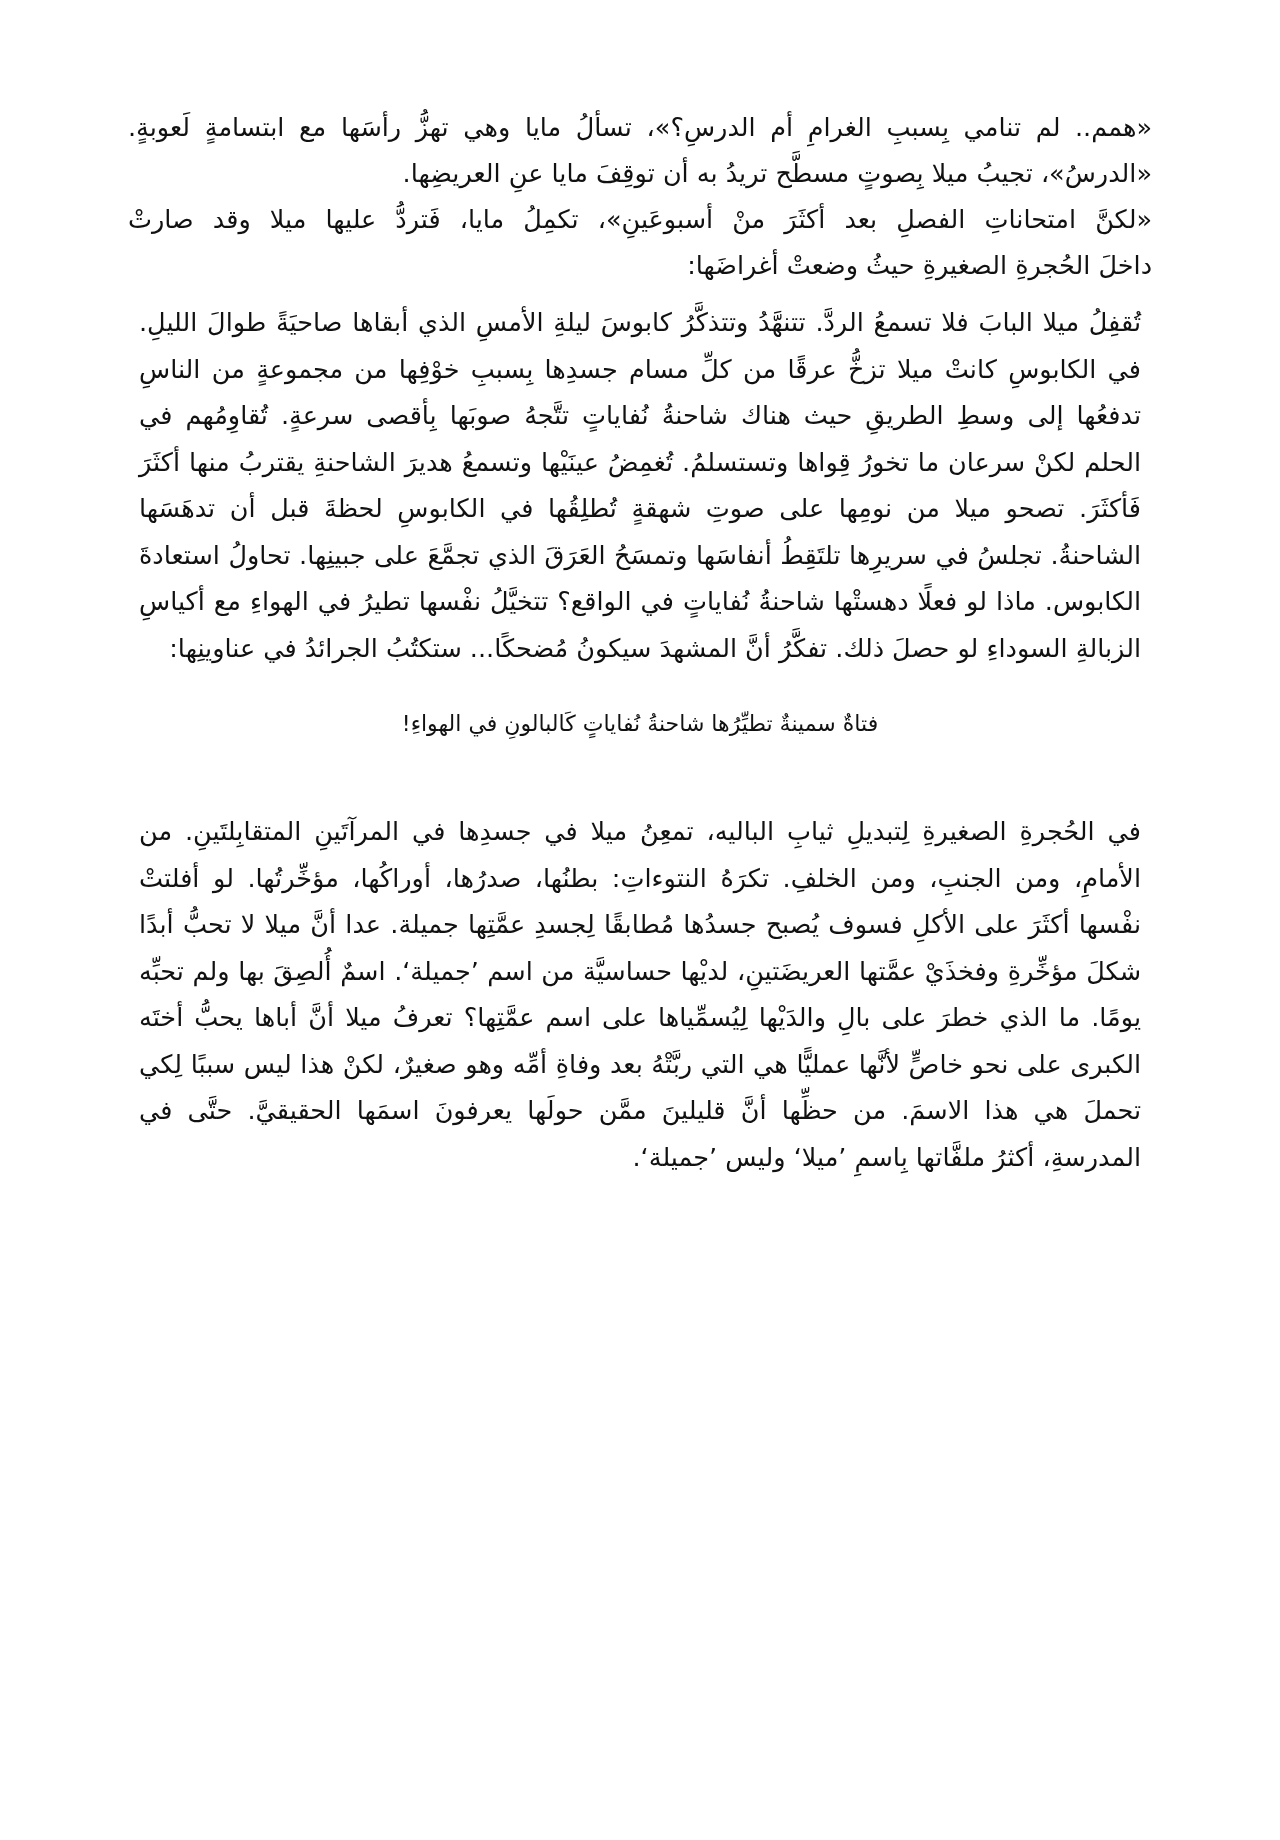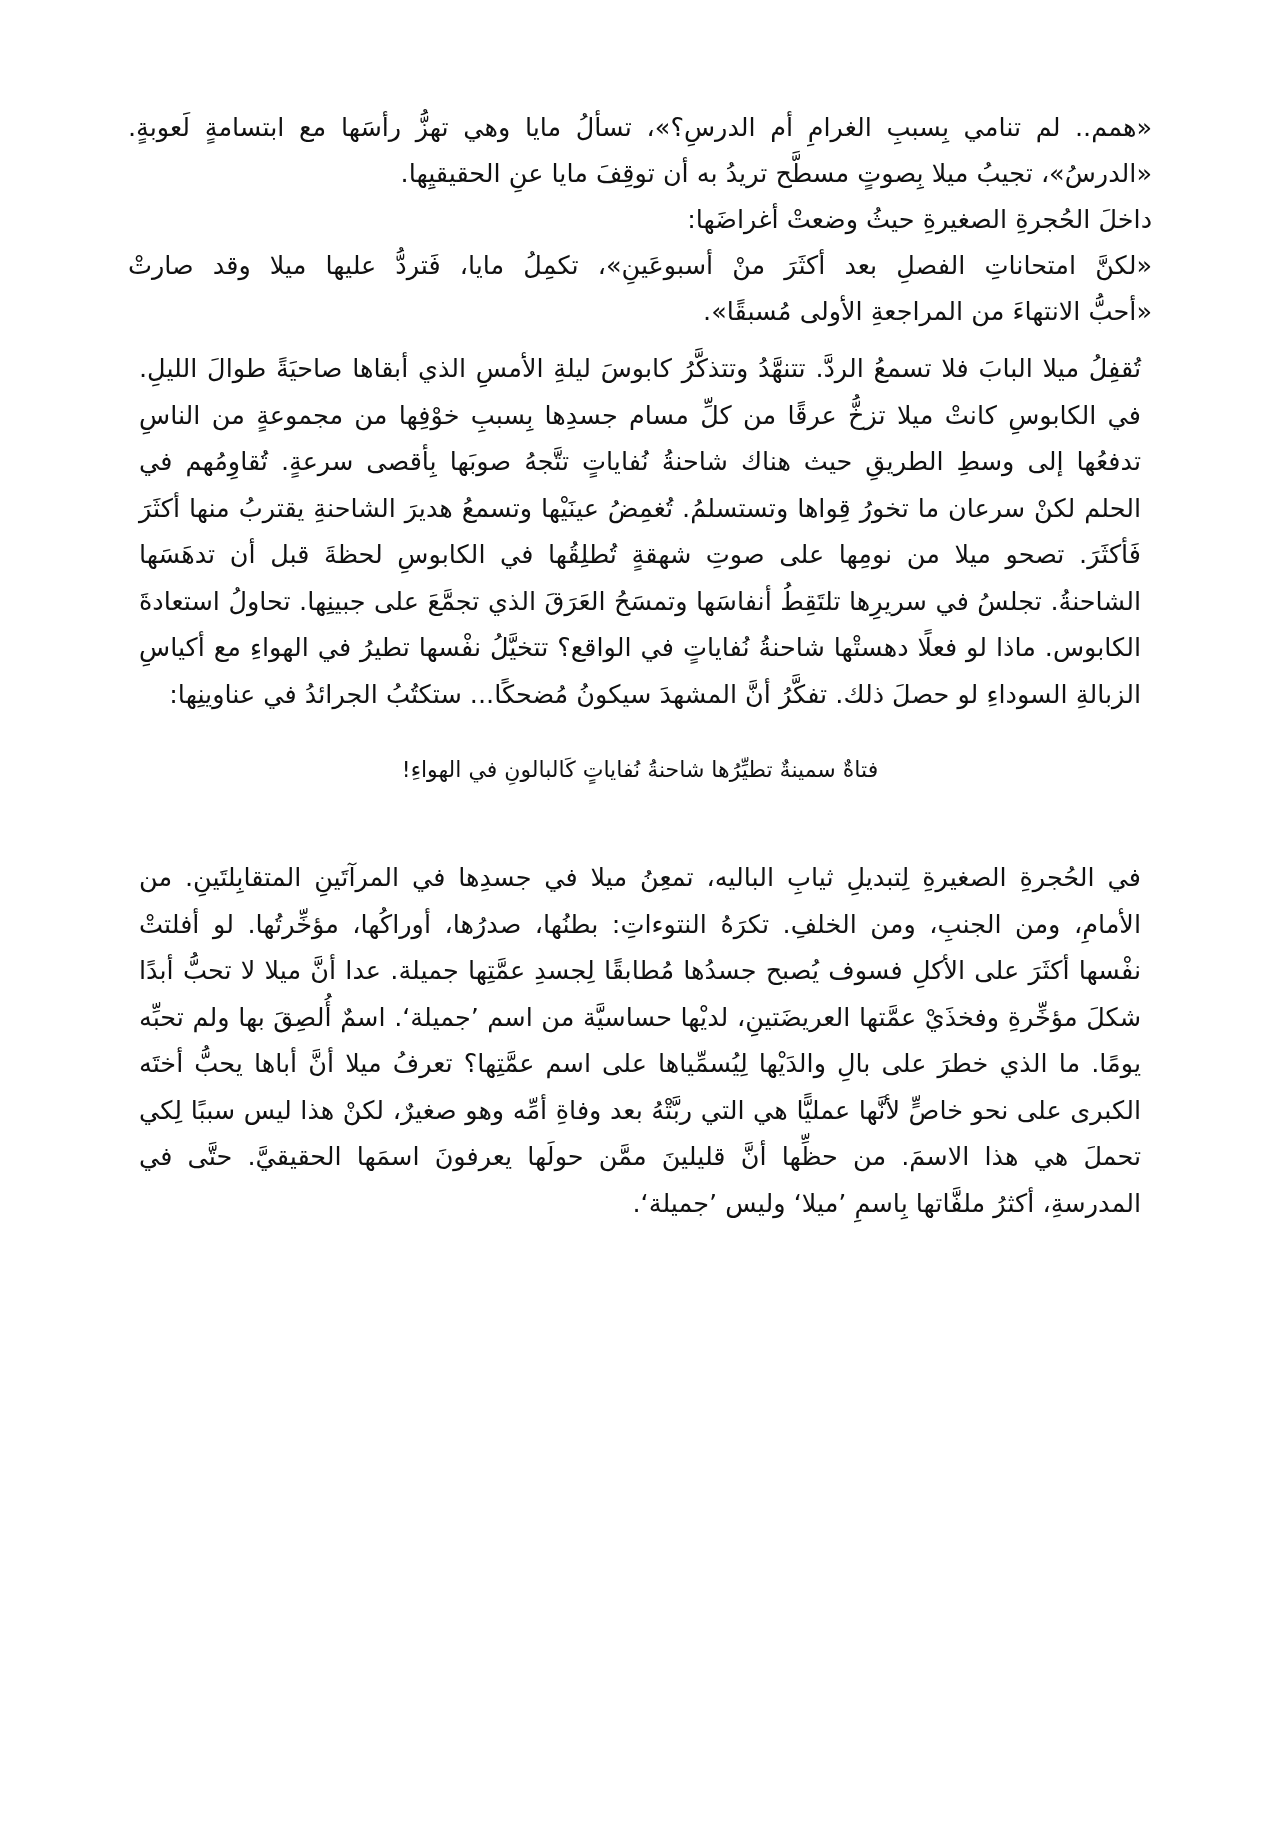--- a/index.html
+++ b/index.html
@@ -67,27 +67,26 @@
   .spacer-md { height: 22px; }
 </style>
 </head>
 <body>
 
 <div class="page">
   <div class="content">
 
     <p class="line">«همم.. لم تنامي بِسببِ الغرامِ أم الدرسِ؟»، تسألُ مايا وهي تهزُّ رأسَها مع ابتسامةٍ لَعوبةٍ.</p>
 
-    <p class="line last-right">«الدرسُ»، تجيبُ ميلا بِصوتٍ مسطَّح تريدُ به أن توقِفَ مايا عنِ الحقيقيِها.</p>
+    <p class="line last-right">«الدرسُ»، تجيبُ ميلا بِصوتٍ مسطَّح تريدُ به أن توقِفَ مايا عنِ العريضِها.</p>
+
+    <p class="line">«لكنَّ امتحاناتِ الفصلِ بعد أكثَرَ منْ أسبوعَينِ»، تكمِلُ مايا، فَتردُّ عليها ميلا وقد صارتْ</p>
 
     <p class="line last-right">داخلَ الحُجرةِ الصغيرةِ حيثُ وضعتْ أغراضَها:</p>
 
-    <p class="line">«لكنَّ امتحاناتِ الفصلِ بعد أكثَرَ منْ أسبوعَينِ»، تكمِلُ مايا، فَتردُّ عليها ميلا وقد صارتْ</p>
-
-    <p class="line last-right">«أحبُّ الانتهاءَ من المراجعةِ الأولى مُسبقًا».</p>
 
     <p class="para">تُقفِلُ ميلا البابَ فلا تسمعُ الردَّ. تتنهَّدُ وتتذكَّرُ كابوسَ ليلةِ الأمسِ الذي أبقاها صاحيَةً طوالَ الليلِ. في الكابوسِ كانتْ ميلا تزخُّ عرقًا من كلِّ مسام جسدِها بِسببِ خوْفِها من مجموعةٍ من الناسِ تدفعُها إلى وسطِ الطريقِ حيث هناك شاحنةُ نُفاياتٍ تتَّجهُ صوبَها بِأقصى سرعةٍ. تُقاوِمُهم في الحلم لكنْ سرعان ما تخورُ قِواها وتستسلمُ. تُغمِضُ عينَيْها وتسمعُ هديرَ الشاحنةِ يقتربُ منها أكثَرَ فَأكثَرَ. تصحو ميلا من نومِها على صوتِ شهقةٍ تُطلِقُها في الكابوسِ لحظةَ قبل أن تدهَسَها الشاحنةُ. تجلسُ في سريرِها تلتَقِطُ أنفاسَها وتمسَحُ العَرَقَ الذي تجمَّعَ على جبينِها. تحاولُ استعادةَ الكابوس. ماذا لو فعلًا دهستْها شاحنةُ نُفاياتٍ في الواقع؟ تتخيَّلُ نفْسها تطيرُ في الهواءِ مع أكياسِ الزبالةِ السوداءِ لو حصلَ ذلك. تفكَّرُ أنَّ المشهدَ سيكونُ مُضحكًا... ستكتُبُ الجرائدُ في عناوينِها:</p>
 
     <p class="heading">فتاةٌ سمينةٌ تطيِّرُها شاحنةُ نُفاياتٍ كَالبالونِ في الهواءِ!</p>
 
 
     <div class="spacer-md"></div>
 
     <p class="para">في الحُجرةِ الصغيرةِ لِتبديلِ ثيابِ الباليه، تمعِنُ ميلا في جسدِها في المرآتَينِ المتقابِلتَينِ. من الأمامِ، ومن الجنبِ، ومن الخلفِ. تكرَهُ النتوءاتِ: بطنُها، صدرُها، أوراكُها، مؤخِّرتُها. لو أفلتتْ نفْسها أكثَرَ على الأكلِ فسوف يُصبح جسدُها مُطابقًا لِجسدِ عمَّتِها جميلة. عدا أنَّ ميلا لا تحبُّ أبدًا شكلَ مؤخِّرةِ وفخذَيْ عمَّتها العريضَتينِ، لديْها حساسيَّة من اسم ’جميلة‘. اسمٌ أُلصِقَ بها ولم تحبِّه يومًا. ما الذي خطرَ على بالِ والدَيْها لِيُسمِّياها على اسم عمَّتِها؟ تعرفُ ميلا أنَّ أباها يحبُّ أختَه الكبرى على نحو خاصٍّ لأنَّها عمليًّا هي التي ربَّتْهُ بعد وفاةِ أمِّه وهو صغيرٌ، لكنْ هذا ليس سببًا لِكي تحملَ هي هذا الاسمَ. من حظِّها أنَّ قليلينَ ممَّن حولَها يعرفونَ اسمَها الحقيقيَّ. حتَّى في المدرسةِ، أكثرُ ملفَّاتها بِاسمِ ’ميلا‘ وليس ’جميلة‘.</p>
 

